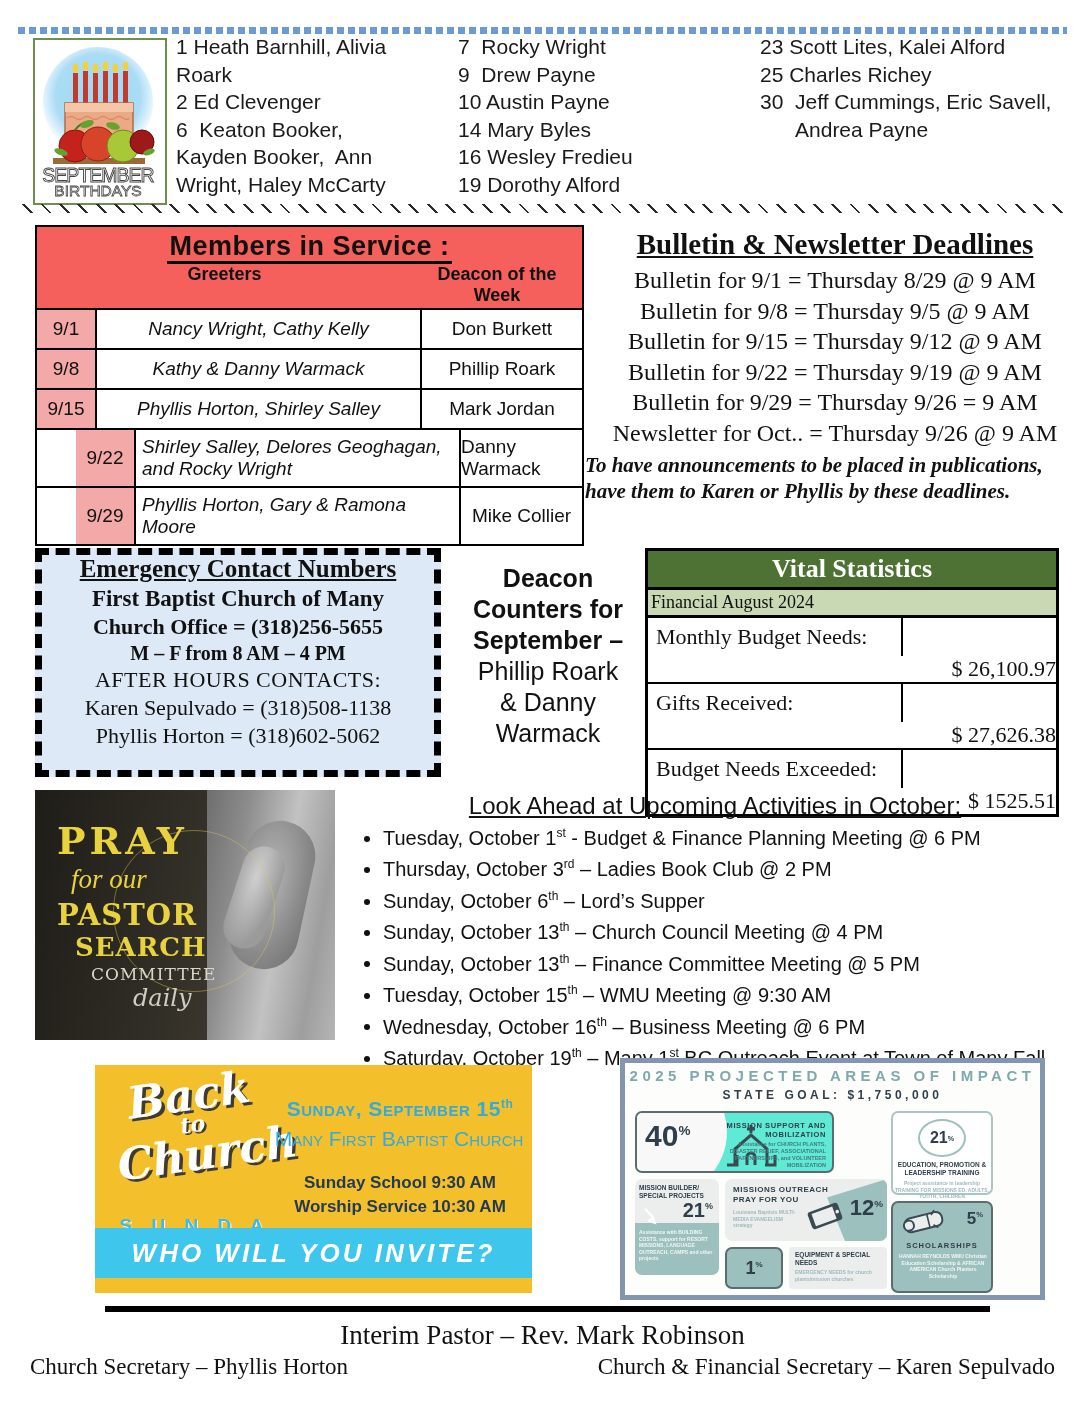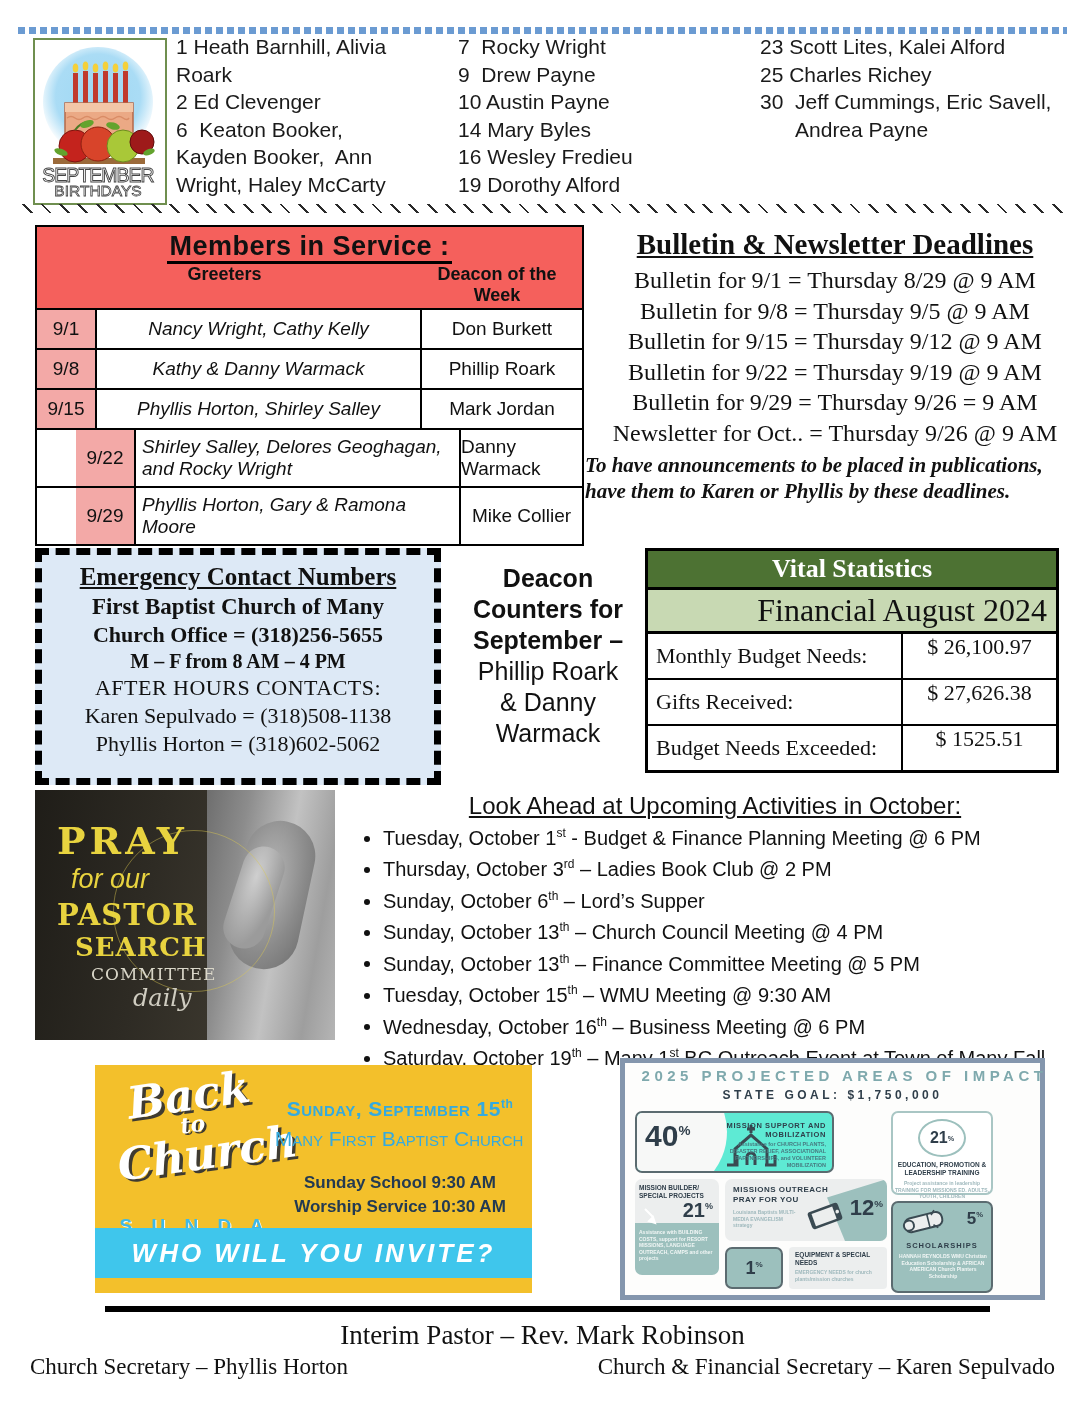--- a/index.html
+++ b/index.html
@@ -43,60 +43,60 @@
   .deadlines{position:absolute;left:585px;top:228px;width:500px;text-align:center;
     font-family:"Liberation Serif",serif;}
   .dl-title{font-size:29px;font-weight:bold;text-decoration:underline;margin-bottom:4px;}
   .dl-lines{font-size:24px;line-height:30.5px;white-space:pre-line;}
   .dl-note{font-size:21px;line-height:26px;font-weight:bold;font-style:italic;
     text-align:left;margin-top:4px;white-space:pre-line;}
 
   
   .emergency{position:absolute;left:35px;top:548px;width:392px;height:215px;
     background:#dde9f6;border:7px dashed #000;text-align:center;
-    font-family:"Liberation Serif",serif;padding-top:8px;box-sizing:content-box;}
+    font-family:"Liberation Serif",serif;box-sizing:content-box;}
   .em-title{font-size:25px;font-weight:bold;text-decoration:underline;}
   .em-l1{font-size:23px;font-weight:bold;margin-top:3px;}
   .em-l2{font-size:22px;font-weight:bold;margin-top:2px;}
   .em-l3{font-size:20px;font-weight:bold;margin-top:2px;}
   .em-l4{font-size:22px;margin-top:2px;letter-spacing:.5px;}
   .em-l5,.em-l6{font-size:22px;margin-top:2px;}
 
   
   .counters{position:absolute;left:448px;top:563px;width:200px;text-align:center;}
   .ct-bold{font-size:25px;font-weight:bold;line-height:31px;white-space:pre-line;}
   .ct-names{font-size:25px;line-height:31px;white-space:pre-line;}
 
   
   .vital{position:absolute;left:645px;top:548px;width:408px;border:3px solid #000;
     font-family:"Liberation Serif",serif;}
   .vt-head{background:#4d7233;color:#fff;text-align:center;font-size:26px;font-weight:bold;
     padding:3px 0;border-bottom:3px solid #000;}
-  .vt-sub{background:#c8d9b3;text-align:right;font-size:32px;padding:2px 9px;border-bottom:3px solid #000;}
-  .vt-row{display:flex;border-bottom:2px solid #000;min-height:44px;align-items:flex-start;}
+  .vt-sub{background:#c8d9b3;text-align:left;font-size:18px;padding:2px 3px;border-bottom:3px solid #000;}
+  .vt-row{display:flex;border-bottom:2px solid #000;min-height:44px;align-items:flex-end;flex-direction:column;}
   .vt-row:last-child{border-bottom:none;}
   .vt-label{width:255px;border-right:2px solid #000;font-size:22px;padding:6px 4px 6px 8px;
     box-sizing:border-box;align-self:stretch;display:flex;align-items:center;}
   .vt-value{flex:1;text-align:center;font-size:22px;}
 
   
   .pray{position:absolute;left:35px;top:790px;width:300px;height:250px;overflow:hidden;background:#1d4ed8;}
   .pray-left{position:absolute;left:0;top:0;width:175px;height:100%;
     background:linear-gradient(100deg,#1f1d18 0%,#2e2b24 60%,#3a362d 100%);}
   .pray-ring{position:absolute;left:78px;top:40px;width:160px;height:160px;border-radius:50%;
     border:1.5px solid rgba(220,200,80,.45);}
   .pray-photo{position:absolute;right:0;top:0;width:128px;height:100%;
     background:linear-gradient(100deg,#6e6e6e 0%,#8c8c8c 25%,#c2c2c2 55%,#9e9e9e 80%,#b5b5b5 100%);}
   .hand1{position:absolute;right:28px;top:30px;width:70px;height:150px;border-radius:45px;
     background:radial-gradient(ellipse at 40% 40%,#b9b9b9 0%,#8a8a8a 60%,#6f6f6f 100%);transform:rotate(12deg);}
   .hand2{position:absolute;right:60px;top:55px;width:42px;height:105px;border-radius:30px;
     background:radial-gradient(ellipse at 40% 30%,#cfcfcf 0%,#9b9b9b 70%);transform:rotate(18deg);}
   .pray-t{position:absolute;font-family:"DejaVu Serif",serif;}
   .pt1{left:22px;top:28px;font-size:38px;font-weight:bold;color:#e8d33f;letter-spacing:4px;}
-  .pt2{left:36px;top:74px;font-size:27px;font-style:italic;color:#e8d33f;font-family:Liberation Sans, sans-serif;}
+  .pt2{left:36px;top:74px;font-size:27px;font-style:italic;color:#e8d33f;font-family:Liberation Serif, serif;}
   .pt3{left:22px;top:108px;font-size:29px;font-weight:bold;color:#e8d33f;letter-spacing:1px;}
   .pt4{left:40px;top:142px;font-size:26px;font-weight:bold;color:#e8d33f;letter-spacing:1px;}
   .pt5{left:56px;top:174px;font-size:17px;color:#d9d6c8;letter-spacing:1px;}
   .pt6{left:98px;top:194px;font-size:24px;font-style:italic;color:#cfccc0;}
 
   
   .look-title{position:absolute;left:350px;top:792px;width:730px;text-align:center;
     font-size:24px;text-decoration:underline;color:#111;}
   .look-list{position:absolute;left:355px;top:820px;width:725px;margin:0;
     padding-left:28px;font-size:20px;line-height:26.8px;color:#111;}
@@ -122,21 +122,21 @@
   .btc-worship{position:absolute;left:180px;top:132px;width:250px;text-align:center;
     font-size:17px;font-weight:bold;color:#233a52;}
   .btc-band{position:absolute;left:0;top:163px;width:100%;height:50px;background:#3fc6ec;
     display:flex;align-items:center;justify-content:center;}
   .btc-band span{font-size:26px;font-weight:bold;font-style:italic;color:#fff;letter-spacing:3px;}
 
   
   .impact{position:absolute;left:620px;top:1058px;width:425px;height:242px;background:#fdfdfc;
     border:5px solid #8496ad;box-sizing:border-box;}
   .imp-title{position:absolute;left:0;top:4px;width:100%;text-align:center;font-size:15px;
-    font-weight:bold;color:#7fa9ad;letter-spacing:4.5px;margin-left:12px;}
+    font-weight:bold;color:#7fa9ad;letter-spacing:4.5px;}
   .imp-goal{position:absolute;left:0;top:25px;width:100%;text-align:center;font-size:12px;
     font-weight:bold;color:#2f3e4a;letter-spacing:3.5px;}
   .imp-box{position:absolute;box-sizing:border-box;border-radius:7px;}
   .boxA{left:10px;top:48px;width:199px;height:62px;background:#5eead4;border:2px solid #5b6b70;overflow:hidden;}
   .boxA .blob{position:absolute;left:-40px;top:-46px;width:130px;height:130px;border-radius:50%;background:#f7f8f7;}
   .boxA .pct{position:absolute;left:8px;top:6px;font-size:30px;font-weight:bold;color:#2f3e4a;}
   .boxA .church{position:absolute;left:88px;top:6px;}
   .boxA .ttl{position:absolute;right:6px;top:8px;width:102px;text-align:right;font-size:7.5px;
     font-weight:bold;color:#2f3e4a;letter-spacing:.6px;}
   .boxA .dsc{position:absolute;right:6px;top:28px;width:110px;text-align:right;font-size:5.5px;

